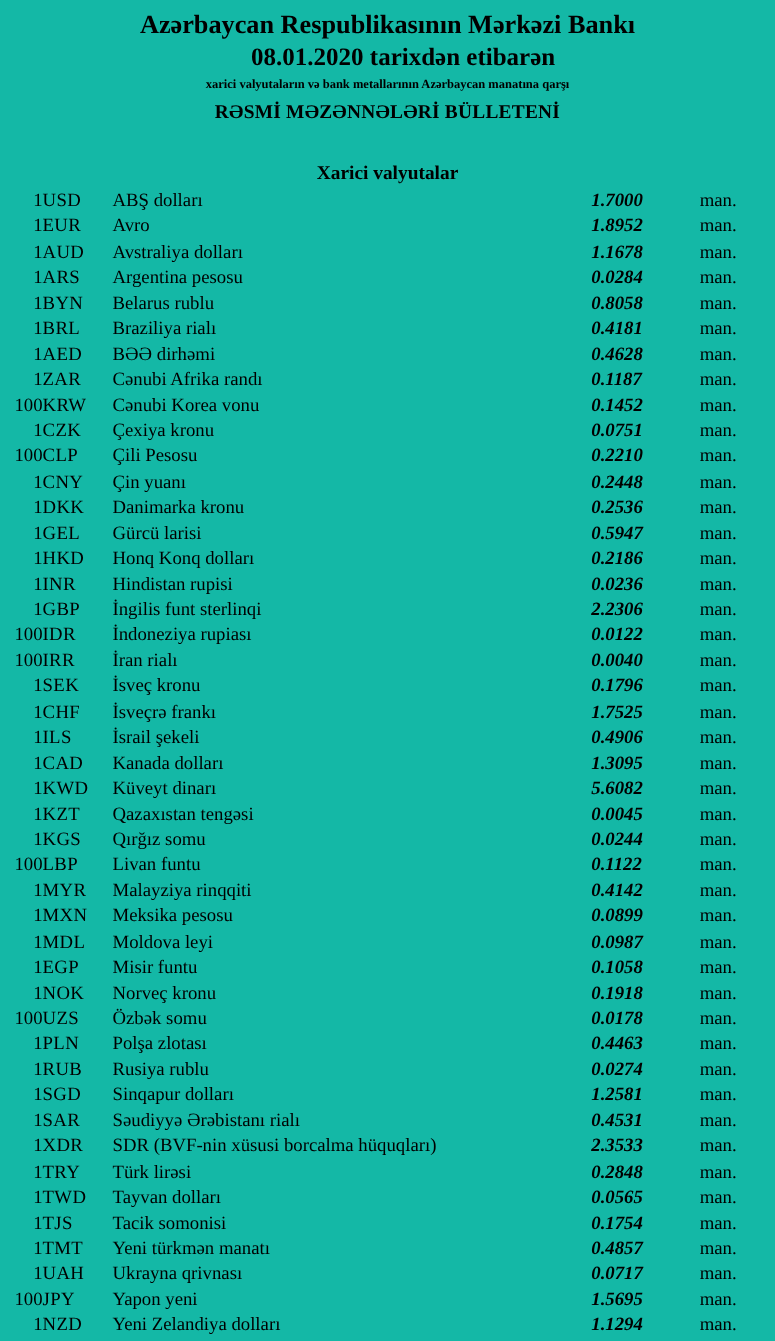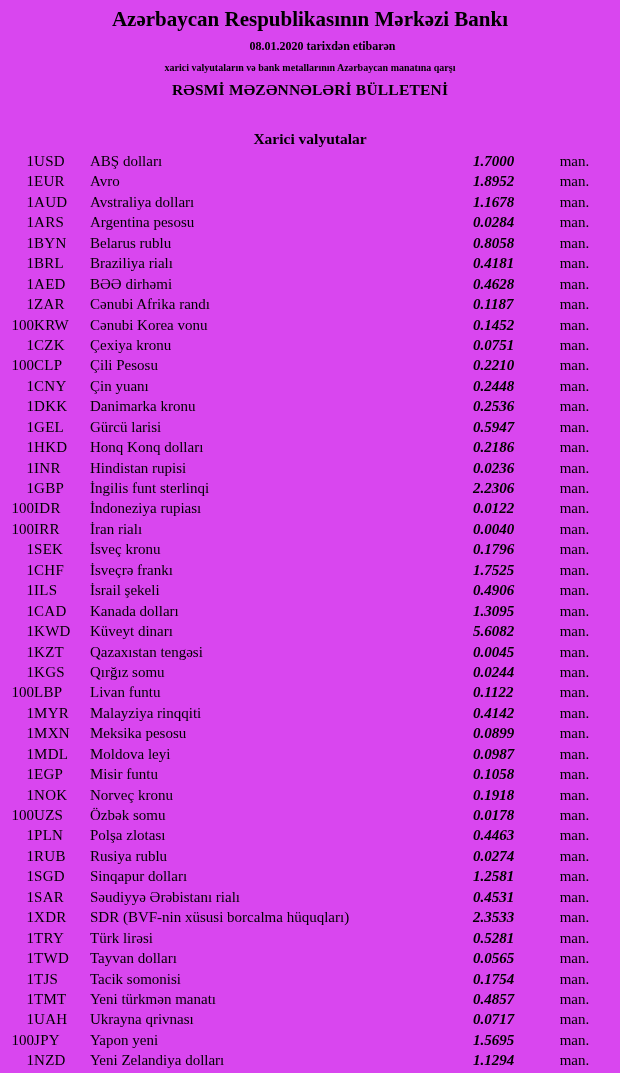--- a/index.html
+++ b/index.html
@@ -4,41 +4,41 @@
 <style>
   html, body {
     margin: 0;
     padding: 0;
     background: #ffffff;
   }
   .page {
     position: relative;
     width: 620px;
     height: 1073px;
-    background: #d946ef;
+    background: #14b8a6;
     color: #000000;
     font-family: "Liberation Serif", "DejaVu Serif", serif;
     overflow: hidden;
   }
   .center-line {
     position: absolute;
     left: 0;
     right: 0;
     text-align: center;
     white-space: nowrap;
   }
   .bank-title {
     top: 7px;
     font-size: 21px;
     font-weight: bold;
     line-height: 25px;
   }
   .date-line {
     top: 37px;
-    font-size: 12px;
+    font-size: 20px;
     font-weight: bold;
     line-height: 19px;
     padding-left: 25px;
   }
   .sub-line1 {
     top: 58px;
     font-size: 10px;
     font-weight: bold;
     line-height: 19px;
   }
@@ -375,21 +375,21 @@
         <span class="qty">1</span>
         <span class="code">XDR</span>
         <span class="name">SDR (BVF-nin xüsusi borcalma hüquqları)</span>
         <span class="rate">2.3533</span>
         <span class="unit">man.</span>
       </div>
       <div class="row">
         <span class="qty">1</span>
         <span class="code">TRY</span>
         <span class="name">Türk lirəsi</span>
-        <span class="rate">0.5281</span>
+        <span class="rate">0.2848</span>
         <span class="unit">man.</span>
       </div>
       <div class="row">
         <span class="qty">1</span>
         <span class="code">TWD</span>
         <span class="name">Tayvan dolları</span>
         <span class="rate">0.0565</span>
         <span class="unit">man.</span>
       </div>
       <div class="row">

